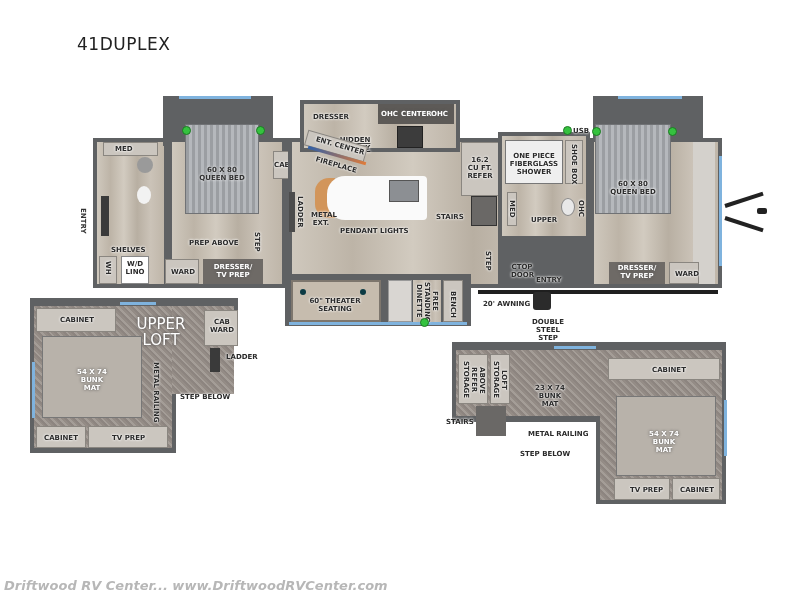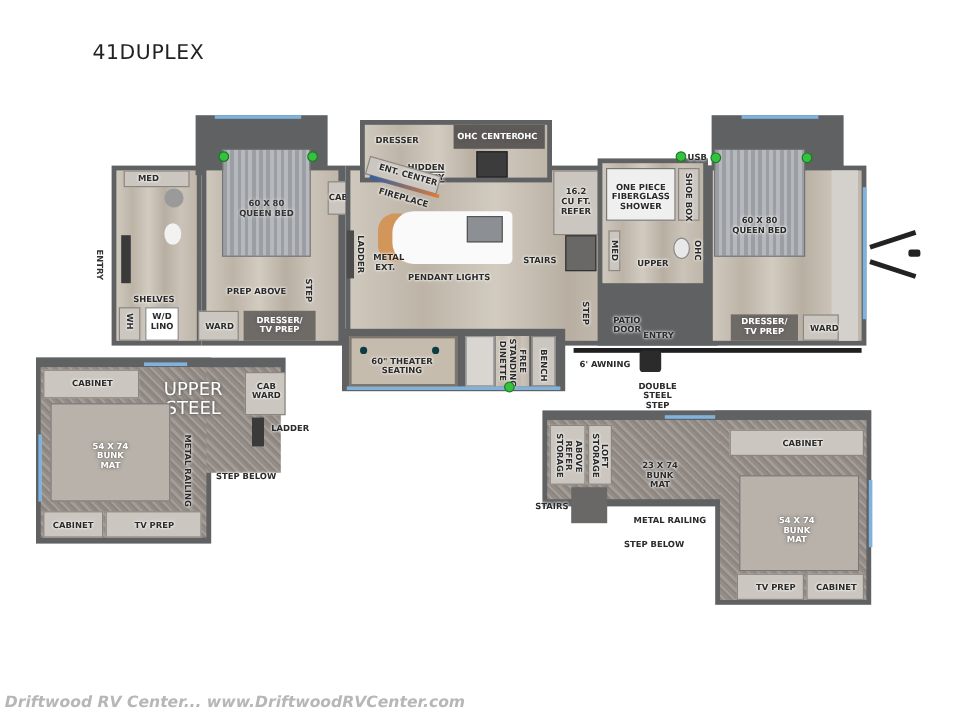--- a/index.html
+++ b/index.html
@@ -115,24 +115,24 @@
   <div class="abs cab" style="left:472px;top:44px;width:18px;height:44px;"></div>
   <div class="lbl vert" style="left:477px;top:48px;">SHOE BOX</div>
   <div class="abs cab" style="left:414px;top:96px;width:10px;height:34px;"></div>
   <div class="lbl vert" style="left:415px;top:104px;">MED</div>
   <div class="lbl" style="left:438px;top:120px;">UPPER</div>
   <div class="abs" style="left:468px;top:102px;width:14px;height:18px;border-radius:50%;background:#e8e8e8;border:1px solid #888;"></div>
   <div class="lbl vert" style="left:484px;top:104px;">OHC</div>
   <div class="dot" style="left:470px;top:30px;"></div>
   <div class="lbl" style="left:480px;top:31px;">USB</div>
 
-  <div class="lbl" style="left:418px;top:167px;width:22px;white-space:normal;">PATIO DOOR</div>
+  <div class="lbl" style="left:418px;top:167px;width:22px;white-space:normal;">CTOP DOOR</div>
   <div class="lbl" style="left:443px;top:180px;">ENTRY</div>
   <div class="abs" style="left:385px;top:194px;width:240px;height:4px;background:#1f1f1f;"></div>
-  <div class="lbl" style="left:390px;top:204px;">6' AWNING</div>
+  <div class="lbl" style="left:390px;top:204px;">20' AWNING</div>
   <div class="abs step" style="left:440px;top:196px;width:18px;height:18px;"></div>
   <div class="lbl" style="left:436px;top:222px;width:38px;white-space:normal;">DOUBLE STEEL STEP</div>
 
   <div class="abs wall" style="left:500px;top:0;width:110px;height:50px;"></div>
   <div class="abs win" style="left:525px;top:0;width:64px;height:3px;"></div>
   <div class="abs wall" style="left:497px;top:42px;width:132px;height:150px;"></div>
   <div class="abs floor" style="left:501px;top:46px;width:124px;height:142px;"></div>
   <div class="abs" style="left:600px;top:46px;width:22px;height:142px;background:#d4d1cc;"></div>
   <div class="abs win" style="left:626px;top:60px;width:3px;height:110px;"></div>
   <div class="abs bed" style="left:502px;top:28px;width:76px;height:90px;"></div>
@@ -151,21 +151,21 @@
 
 <div class="abs" style="left:30px;top:298px;width:220px;height:155px;">
   <div class="abs wall" style="left:0;top:0;width:208px;height:14px;"></div>
   <div class="abs wall" style="left:0;top:0;width:146px;height:155px;"></div>
   <div class="abs carpet" style="left:4px;top:8px;width:200px;height:88px;"></div>
   <div class="abs carpet" style="left:4px;top:8px;width:138px;height:142px;"></div>
   <div class="abs win" style="left:90px;top:4px;width:36px;height:3px;"></div>
   <div class="abs win" style="left:2px;top:64px;width:3px;height:56px;"></div>
   <div class="abs cab" style="left:6px;top:10px;width:80px;height:24px;"></div>
   <div class="lbl" style="left:30px;top:18px;">CABINET</div>
-  <div class="lbl big" style="left:106px;top:18px;width:50px;white-space:normal;">UPPER STEEL</div>
+  <div class="lbl big" style="left:106px;top:18px;width:50px;white-space:normal;">UPPER LOFT</div>
   <div class="abs cab" style="left:174px;top:12px;width:34px;height:36px;"></div>
   <div class="lbl" style="left:180px;top:20px;width:24px;white-space:normal;">CAB WARD</div>
   <div class="abs" style="left:180px;top:50px;width:10px;height:24px;background:#3a3a3a;"></div>
   <div class="lbl" style="left:196px;top:55px;">LADDER</div>
   <div class="abs mat" style="left:12px;top:38px;width:100px;height:82px;"></div>
   <div class="lbl" style="left:44px;top:70px;width:36px;white-space:normal;color:#fff;text-shadow:0 0 3px #444;">54 X 74 BUNK MAT</div>
   <div class="lbl vert" style="left:122px;top:64px;">METAL RAILING</div>
   <div class="lbl" style="left:150px;top:95px;">STEP BELOW</div>
   <div class="abs cab" style="left:6px;top:128px;width:50px;height:22px;"></div>
   <div class="lbl" style="left:14px;top:136px;">CABINET</div>

